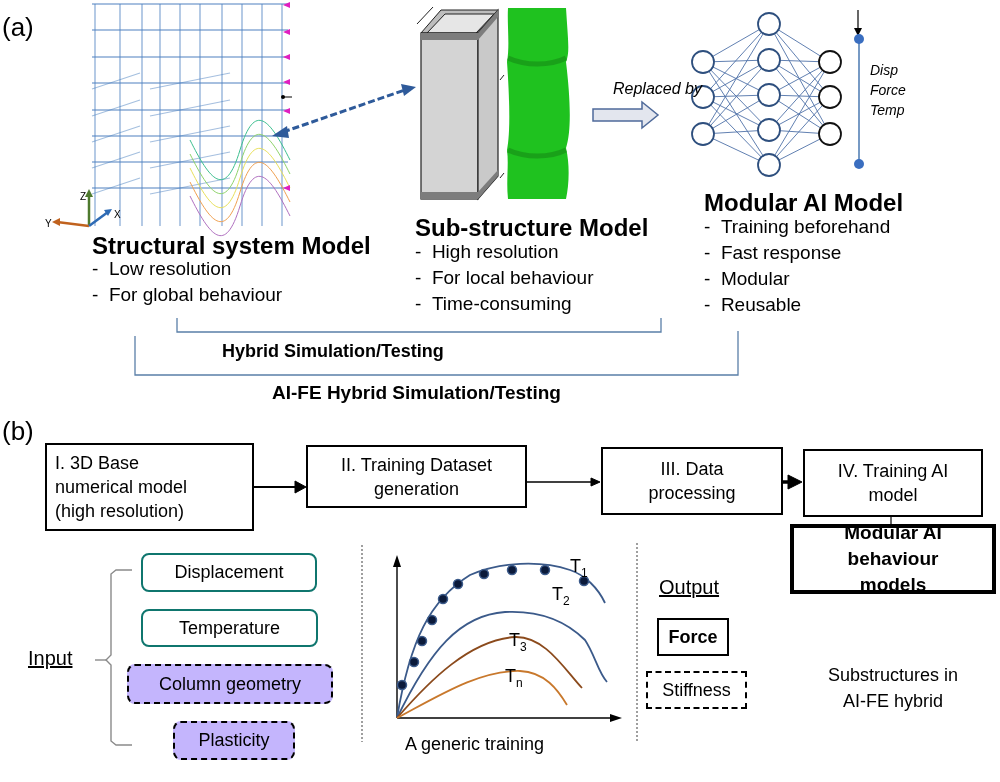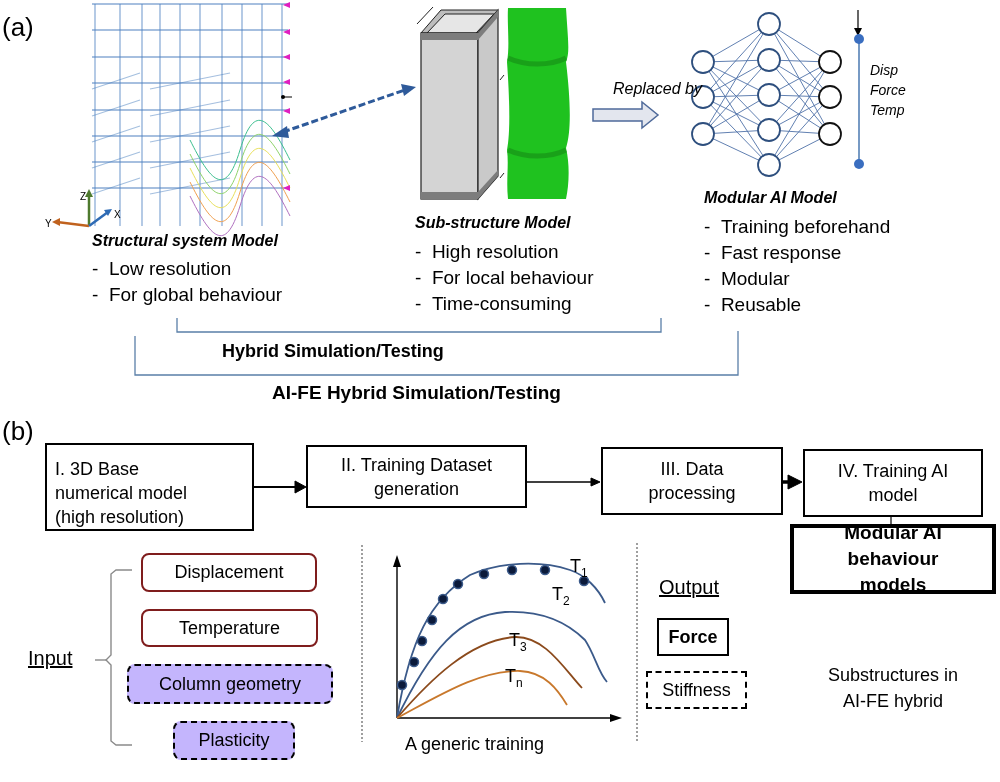--- a/index.html
+++ b/index.html
@@ -1,29 +1,29 @@
 <!DOCTYPE html>
 <html><head>
 <meta charset="utf-8">
 <style>
   html, body { margin: 0; padding: 0; background: #ffffff; }
   body { width: 1000px; height: 782px; position: relative; overflow: hidden;
          font-family: "Liberation Sans", sans-serif; color: #000; }
   .abs { position: absolute; }
   .panel-label { font-size: 26px; }
-  .title-bold { font-weight: bold; font-size: 16px; white-space: nowrap; font-style: italic; }
+  .title-bold { font-weight: bold; font-size: 24px; white-space: nowrap; }
   .bullets { font-size: 19px; line-height: 26px; white-space: nowrap; }
   .bullets div::before { content: "-\00a0\00a0"; }
   .box { position: absolute; border: 2px solid #000; background: #fff; box-sizing: border-box;
          display: flex; align-items: center; justify-content: center; text-align: center;
          font-size: 18px; line-height: 24px; font-family: "Liberation Sans", sans-serif; }
-  .box.left { justify-content: flex-start; text-align: left; padding-left: 8px; align-items: flex-end; }
+  .box.left { justify-content: flex-start; text-align: left; padding-left: 8px; }
   .pill { position: absolute; box-sizing: border-box; border-radius: 8px; display: flex;
           align-items: center; justify-content: center; font-size: 18px; }
-  .pill.solid { border: 2px solid #7f1d1d; background: #fff; }
+  .pill.solid { border: 2px solid #0f766e; background: #fff; }
   .pill.dash { border: 2px dashed #000; background: #c4b5fd; }
   svg { position: absolute; left: 0; top: 0; overflow: visible; }
   .ital { font-style: italic; }
   .underline { text-decoration: underline; }
 </style>
 </head>
 <body>
 
 <div class="abs panel-label" style="left:2px;top:12px;">(a)</div>
 

